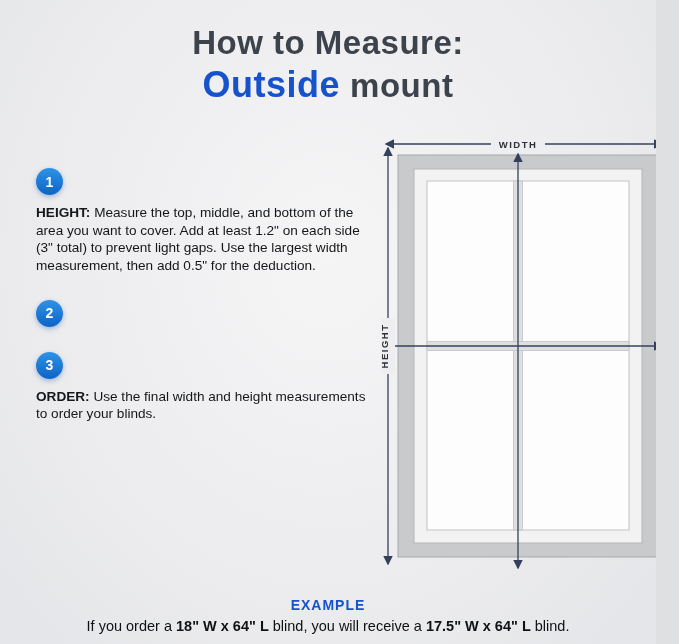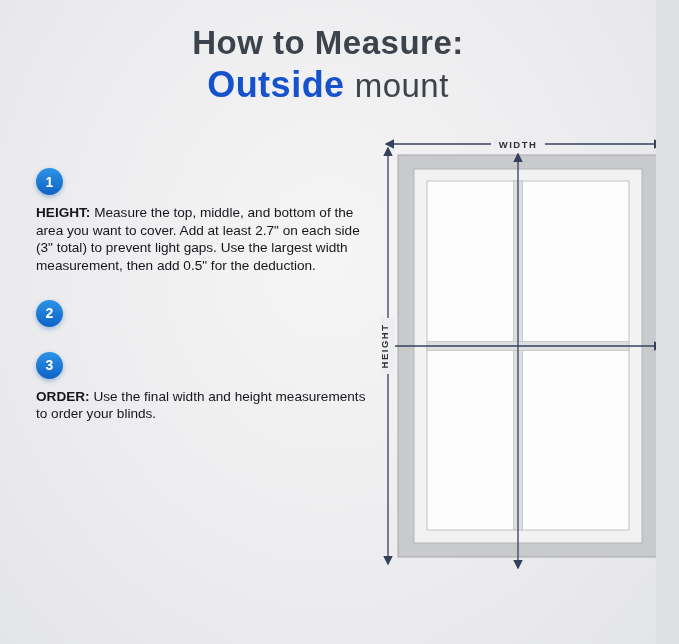--- a/index.html
+++ b/index.html
@@ -11,21 +11,21 @@
     overflow: hidden;
     background: radial-gradient(ellipse at 50% 40%, #f5f5f6 0%, #ededef 55%, #e4e5e8 100%);
     font-family: "Liberation Sans", sans-serif;
     color: #15171a;
   }
   
   .header { position: absolute; top: 24px; left: 0; width: 100%; text-align: center; }
   .header-line1 { font-size: 33px; font-weight: 700; color: #3d434c; letter-spacing: 0.5px; }
   .header-line2 { margin-top: 2px; }
   .header-outside { font-size: 36px; font-weight: 800; color: #1552cc; letter-spacing: 0.5px; }
-  .header-mount { font-size: 33px; font-weight: 400; color: #3d434c; margin-left: 10px; letter-spacing: 0.5px; }
+  .header-mount { font-size: 33px; font-weight: 700; color: #3d434c; margin-left: 10px; letter-spacing: 0.5px; }
   
   .steps { position: absolute; left: 36px; top: 168px; width: 344px; }
   .step { margin-bottom: 25px; }
   .badge {
     width: 27px; height: 27px; border-radius: 50%;
     background: linear-gradient(180deg, #2e93e6 0%, #0d63c6 100%);
     color: #ffffff; font-weight: 700; font-size: 14px;
     display: flex; align-items: center; justify-content: center;
     box-shadow: 0 2px 5px rgba(13, 80, 160, 0.35);
     margin-bottom: 9px;
@@ -52,21 +52,21 @@
       <span class="header-outside">Outside</span><span class="header-mount">mount</span>
     </div>
   </div>
 
   <div class="steps">
     <div class="step">
       <div class="badge">
         <span>1</span>
       </div>
       <div class="step-text">
-        <span class="step-label">HEIGHT:</span><span> Measure the top, middle, and bottom of the area you want to cover. Add at least 2.7" on each side (3" total) to prevent light gaps. Use the largest width measurement, then add 0.5" for the deduction.</span>
+        <span class="step-label">HEIGHT:</span><span> Measure the top, middle, and bottom of the area you want to cover. Add at least 1.2" on each side (3" total) to prevent light gaps. Use the largest width measurement, then add 0.5" for the deduction.</span>
       </div>
     </div>
 
     <div class="step">
       <div class="badge">
         <span>2</span>
       </div>
     </div>
 
     <div class="step">
@@ -101,14 +101,20 @@
       <line x1="14" y1="216" x2="290" y2="216" marker-start="url(#arrow)" marker-end="url(#arrow)"></line>
     </g>
 
     <rect x="119" y="7" width="54" height="14" fill="#eeeef0"></rect>
     <text x="146" y="18" text-anchor="middle" font-size="9.5" font-weight="bold" letter-spacing="1.5" fill="#2c3138">WIDTH</text>
 
     <rect x="9" y="188" width="14" height="56" fill="#eeeef0"></rect>
     <text x="16" y="216" text-anchor="middle" font-size="9.5" font-weight="bold" letter-spacing="1.5" fill="#2c3138" transform="rotate(-90 16 216)">HEIGHT</text>
   </svg>
 
+  <div class="footer">
+    <div class="example-title">EXAMPLE</div>
+    <div class="example-text">
+      <span>If you order a </span><b>18" W x 64" L</b><span> blind, you will receive a </span><b>17.5" W x 64" L</b><span> blind.</span>
+    </div>
+  </div>
 
 </div>
 
 </body></html>

